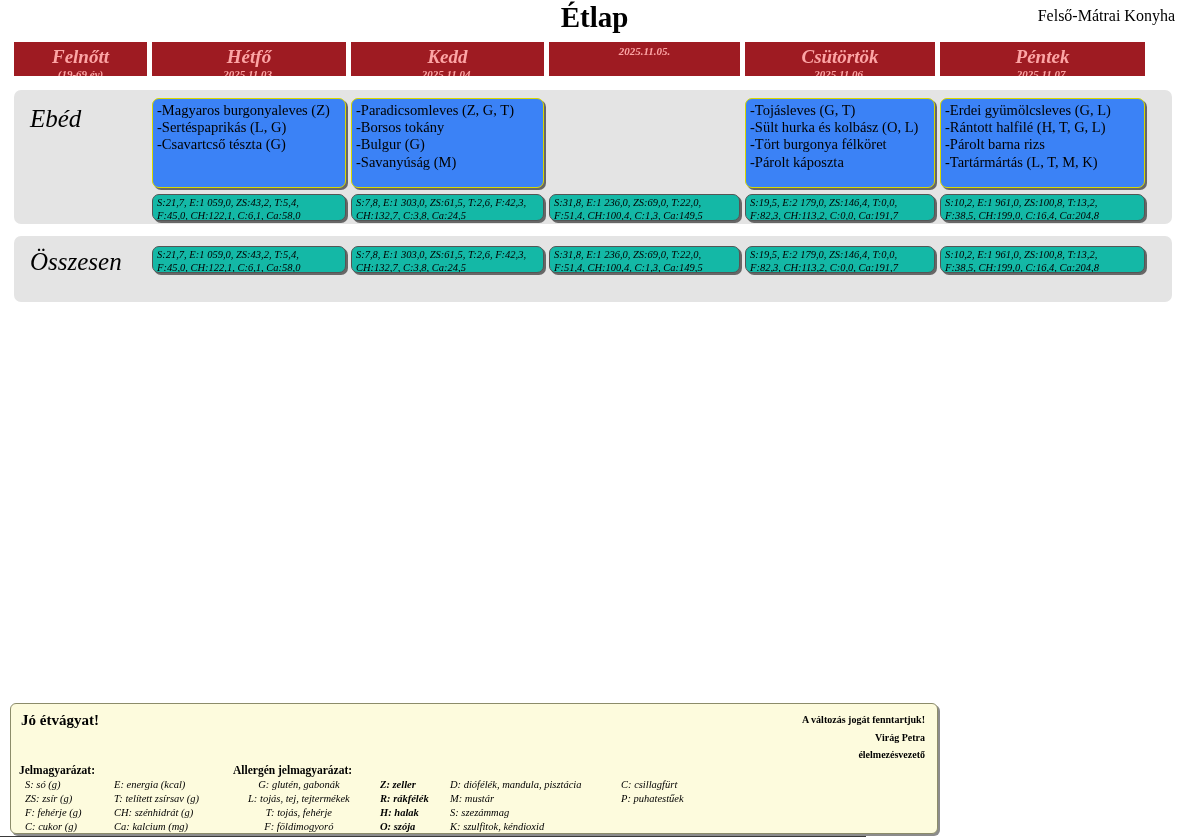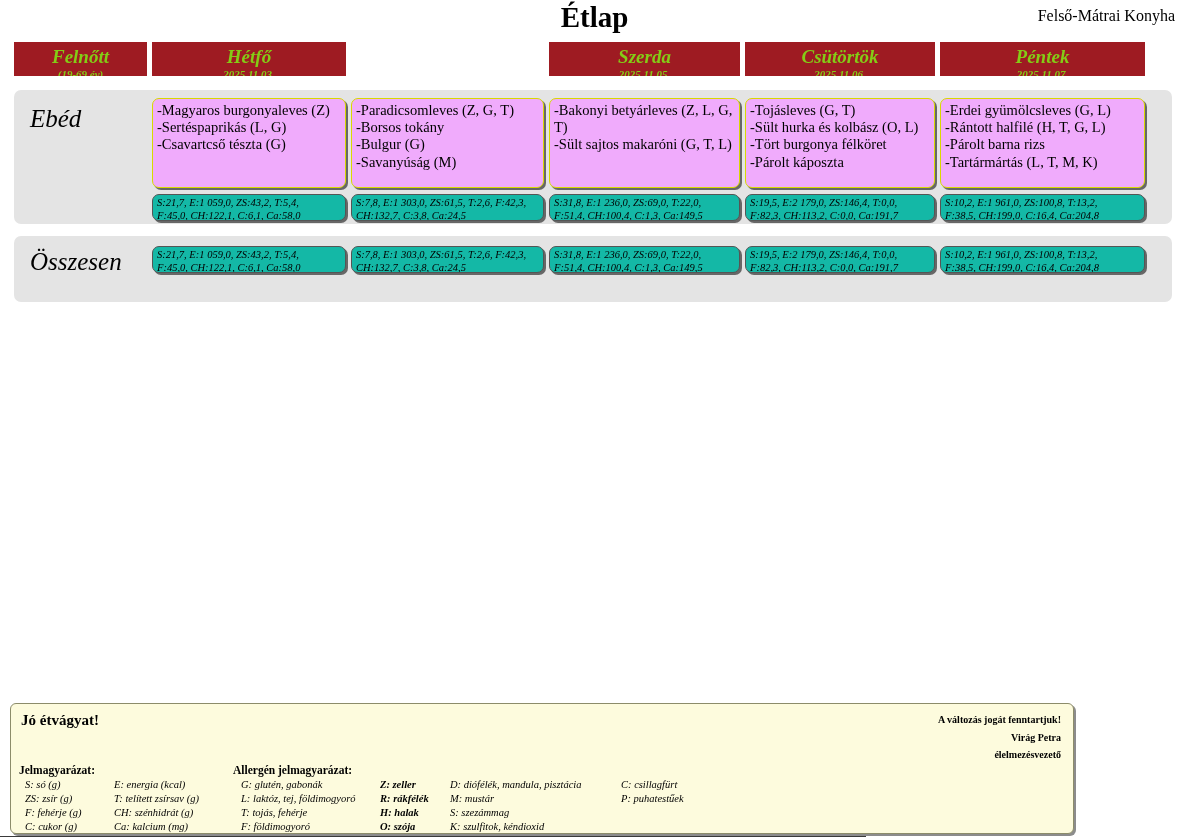--- a/index.html
+++ b/index.html
@@ -50,21 +50,21 @@
     left: 14px;
     top: 42px;
     width: 1158px;
     height: 42px;
   }
   .day-head {
     position: absolute;
     top: 0;
     height: 34px;
     background: #9e1b22;
-    color: #84cc16;
+    color: #fca5a5;
     text-align: center;
     box-sizing: border-box;
     padding-top: 3px;
     overflow: hidden;
   }
   .day-head .dh-name {
     font-size: 19px;
     font-style: italic;
     font-weight: bold;
     line-height: 23px;
@@ -100,21 +100,21 @@
     white-space: nowrap;
   }
   #label-ebed { top: 14px; }
   #label-ossz { top: 11px; }
 
   
   .dish-card {
     position: absolute;
     top: 8px;
     height: 90px;
-    background: #f0abfc;
+    background: #3b82f6;
     border: 1px solid #d8d800;
     border-radius: 7px;
     box-sizing: border-box;
     padding: 3px 4px 2px 4px;
     overflow: hidden;
     box-shadow: 2px 2px 0 rgba(0,0,0,0.55);
   }
   .dish-line {
     font-size: 14.5px;
     line-height: 17.2px;
@@ -140,21 +140,21 @@
     white-space: nowrap;
   }
   .nutri-ebed { top: 104px; height: 27px; }
   .nutri-ossz { top: 10px;  height: 27px; }
 
   
   #footer-box {
     position: absolute;
     left: 10px;
     top: 703px;
-    width: 1064px;
+    width: 928px;
     height: 131px;
     background: #fdfbdd;
     border: 1px solid #8c8c6a;
     border-radius: 6px;
     box-sizing: border-box;
     box-shadow: 2px 2px 0 rgba(0,0,0,0.45);
   }
   #bon-appetit {
     position: absolute;
     left: 10px;
@@ -186,21 +186,21 @@
   .legend-col {
     position: absolute;
     top: 74px;
     font-size: 10.5px;
     font-style: italic;
     line-height: 14px;
     white-space: nowrap;
   }
   #lg-n1 { left: 14px; }
   #lg-n2 { left: 103px; }
-  #lg-a1 { left: 230px; }
+  #lg-a1 { left: 237px; text-align: center; }
   #lg-a2 { left: 369px; font-weight: bold; }
   #lg-a3 { left: 439px; }
   #lg-a4 { left: 610px; }
 
   #footer-rule {
     position: absolute;
     left: 0;
     top: 836px;
     width: 866px;
     height: 0;
@@ -217,22 +217,25 @@
 
 <div id="header-band">
     <div class="day-head" style="left: 0px; width: 133px;">
       <div class="dh-name">Felnőtt</div>
       <div class="dh-date">(19-69 év)</div>
     </div>
     <div class="day-head" style="left: 138px; width: 194px;">
       <div class="dh-name">Hétfő</div>
       <div class="dh-date">2025.11.03.</div>
     </div>
+    <div class="day-head" style="left: 337px; width: 193px;">
+      <div class="dh-name">Kedd</div>
+      <div class="dh-date">2025.11.04.</div>
+    </div>
     <div class="day-head" style="left: 535px; width: 191px;">
-      <div class="dh-name">Szerda</div>
       <div class="dh-date">2025.11.05.</div>
     </div>
     <div class="day-head" style="left: 731px; width: 190px;">
       <div class="dh-name">Csütörtök</div>
       <div class="dh-date">2025.11.06.</div>
     </div>
     <div class="day-head" style="left: 926px; width: 205px;">
       <div class="dh-name">Péntek</div>
       <div class="dh-date">2025.11.07.</div>
     </div>
@@ -252,24 +255,20 @@
     <div class="dish-card" style="left: 337px; width: 193px;">
       <div class="dish-line">-Paradicsomleves (Z, G, T)</div>
       <div class="dish-line">-Borsos tokány</div>
       <div class="dish-line">-Bulgur (G)</div>
       <div class="dish-line">-Savanyúság (M)</div>
     </div>
     <div class="nutri-card nutri-ebed" style="left: 337px; width: 193px;">
       <div class="nl">S:7,8, E:1 303,0, ZS:61,5, T:2,6, F:42,3,</div>
       <div class="nl">CH:132,7, C:3,8, Ca:24,5</div>
     </div>
-    <div class="dish-card" style="left: 535px; width: 191px;">
-      <div class="dish-line">-Bakonyi betyárleves  (Z, L, G, T)</div>
-      <div class="dish-line">-Sült sajtos makaróni (G, T, L)</div>
-    </div>
     <div class="nutri-card nutri-ebed" style="left: 535px; width: 191px;">
       <div class="nl">S:31,8, E:1 236,0, ZS:69,0, T:22,0,</div>
       <div class="nl">F:51,4, CH:100,4, C:1,3, Ca:149,5</div>
     </div>
     <div class="dish-card" style="left: 731px; width: 190px;">
       <div class="dish-line">-Tojásleves (G, T)</div>
       <div class="dish-line">-Sült hurka és kolbász (O, L)</div>
       <div class="dish-line">-Tört burgonya félköret</div>
       <div class="dish-line">-Párolt káposzta</div>
     </div>
@@ -332,21 +331,21 @@
       <div>C: cukor (g)</div>
     </div>
   <div class="legend-col" id="lg-n2">
       <div>E: energia (kcal)</div>
       <div>T: telített zsírsav (g)</div>
       <div>CH: szénhidrát (g)</div>
       <div>Ca: kalcium (mg)</div>
     </div>
   <div class="legend-col" id="lg-a1">
       <div>G: glutén, gabonák</div>
-      <div>L: laktóz, tej, földimogyoró</div>
+      <div>L: tojás, tej, tejtermékek</div>
       <div>T: tojás, fehérje</div>
       <div>F: földimogyoró</div>
     </div>
   <div class="legend-col" id="lg-a2">
       <div>Z: zeller</div>
       <div>R: rákfélék</div>
       <div>H: halak</div>
       <div>O: szója</div>
     </div>
   <div class="legend-col" id="lg-a3">

